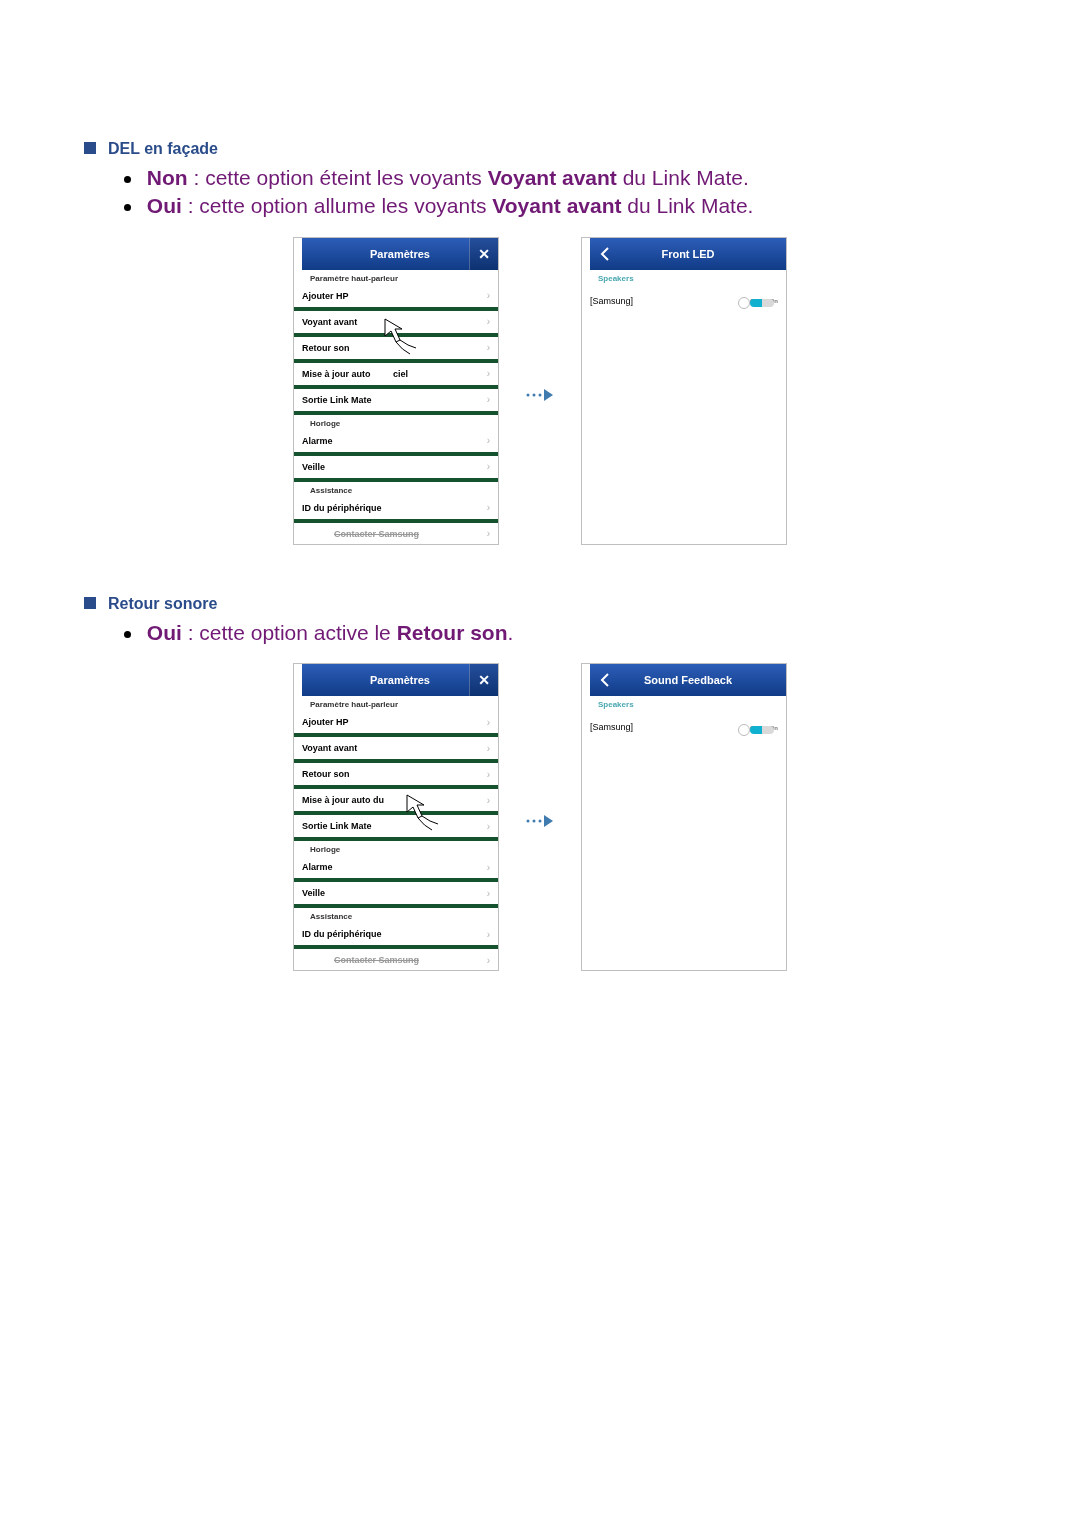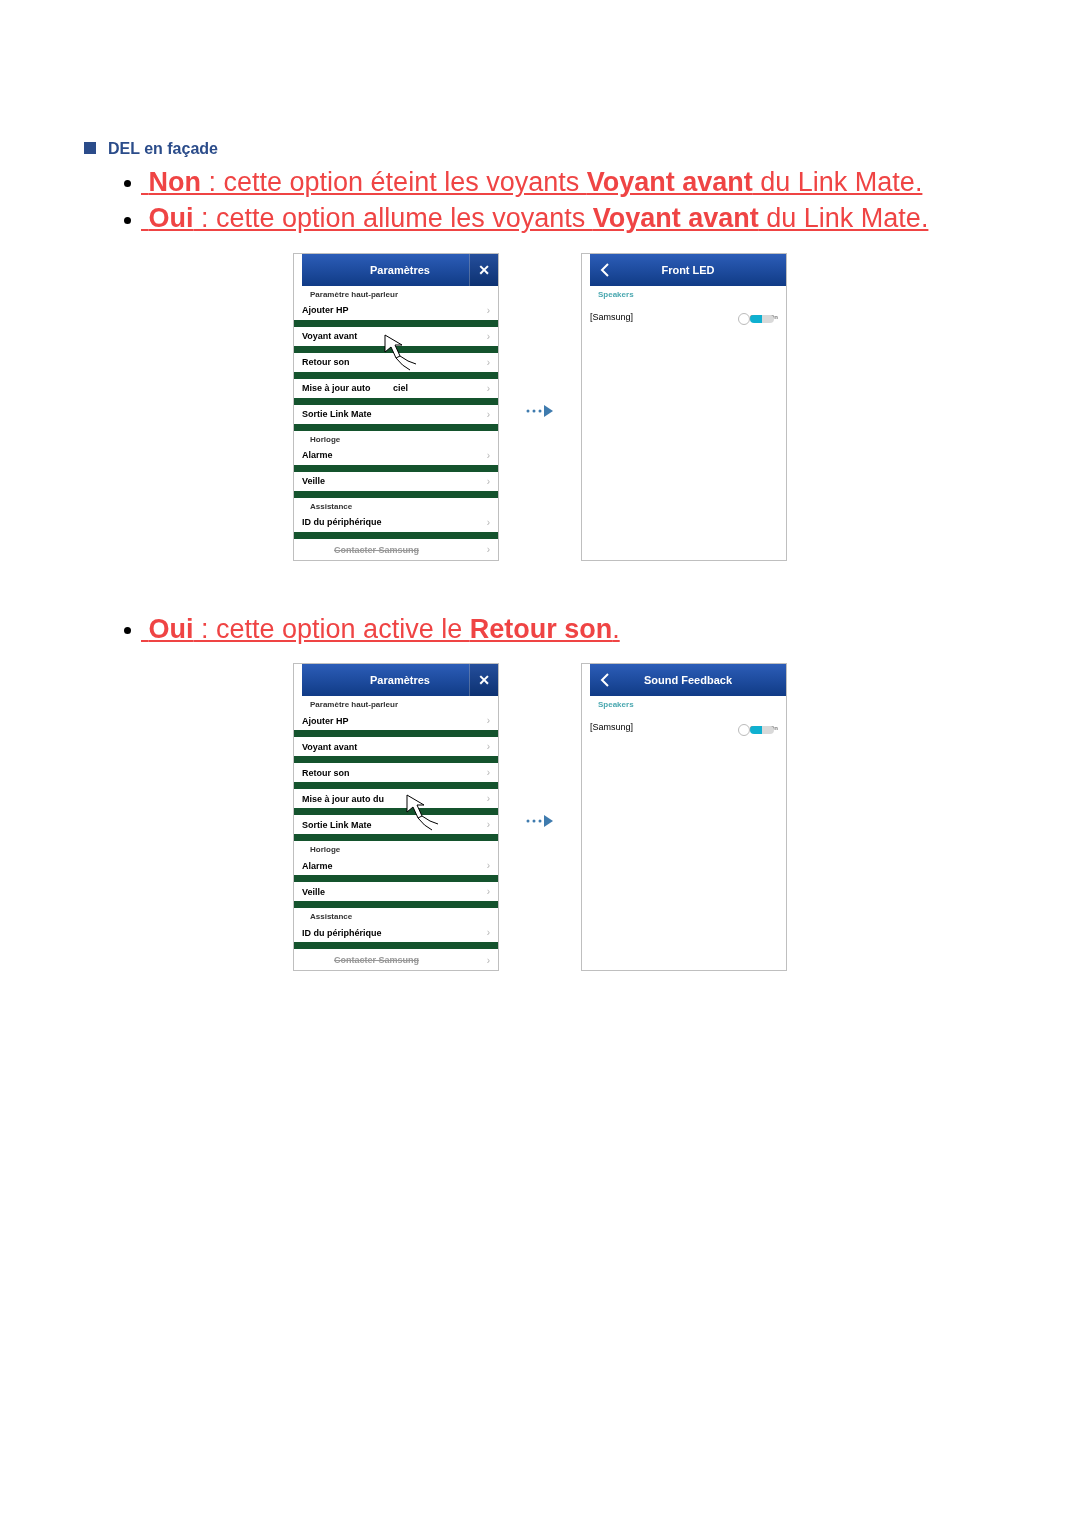--- a/index.html
+++ b/index.html
@@ -25,24 +25,23 @@
     height: 12px;
     background: #2b4c8a;
     margin-right: 12px;
     vertical-align: baseline;
   }
   .bullet-list {
     margin-left: 40px;
     margin-bottom: 16px;
   }
   .bullet-line {
-    font-size: 27px;
-    color: #ef4444;
+    font-size: 21px;
+    color: #701a75;
     line-height: 1.35;
-    text-decoration: underline;
   }
   .bullet-dot {
     display:inline-block;
     width:7px; height:7px;
     background:#000;
     border-radius:50%;
     vertical-align:middle;
     margin-right:10px;
   }
   .b { font-weight:700; }
@@ -98,21 +97,21 @@
     background:#fff;
     margin-left:8px;
   }
   .ph-section-label.teal { color:#4aa8b0; }
   .ph-row {
     display:flex;
     align-items:center;
     justify-content:space-between;
     height:26px;
     padding:0 8px;
-    border-bottom:7px solid #14532d;
+    border-bottom:4px solid #14532d;
     font-size:9px;
     font-weight:700;
     color:#000;
     box-sizing:border-box;
   }
   .ph-row .chev { color:#b5b5b5; font-weight:400; font-size:10px; }
   .ph-row.last-cut { border-bottom:none; height:22px; overflow:hidden;margin-left:32px; }
   .cursor {
     position:absolute;
     width:40px; height:40px;
@@ -251,20 +250,23 @@
           <span class="toggle"><span class="toggle-track"></span><span class="toggle-knob"></span></span>
           <span class="toggle-labels">
               <span>Off</span>
               <span>On</span>
             </span>
         </span>
       </div>
     </div>
   </div>
 
+  <div class="section-heading">
+    <span class="sq-bullet"></span><span>Retour sonore</span>
+  </div>
   <div class="bullet-list">
     <div class="bullet-line">
       <span class="bullet-dot"></span>
       <span class="b">Oui</span><span> : cette option active le </span><span class="b">Retour son</span><span>.</span>
     </div>
   </div>
 
   <div class="figrow">
 
     <div class="phone">

